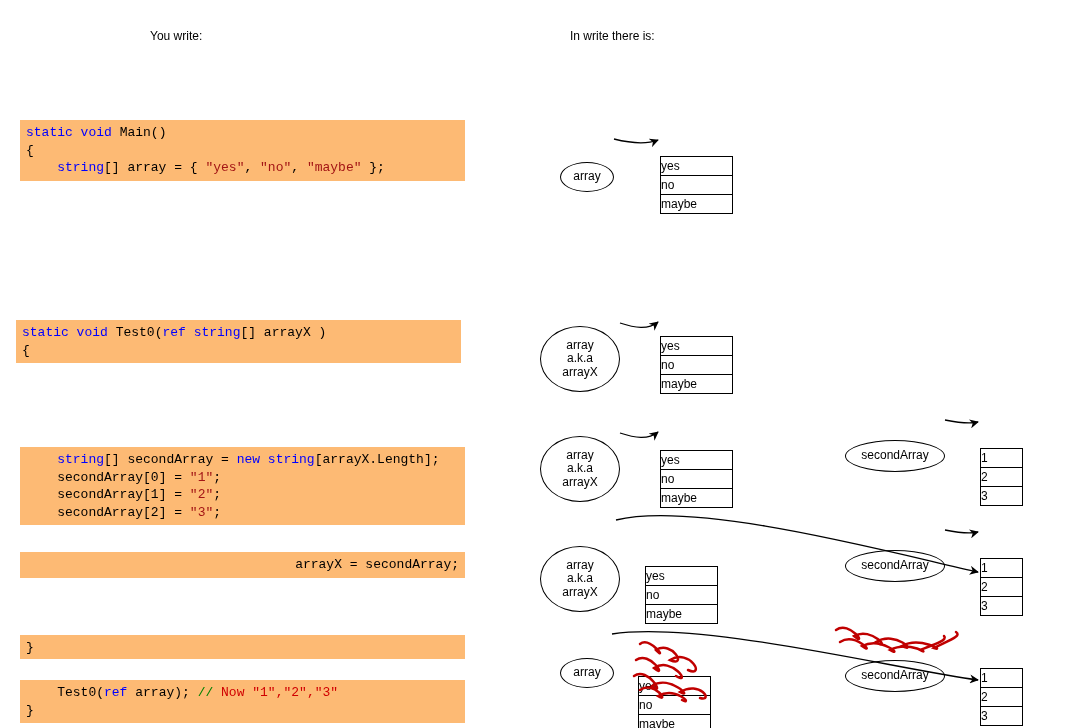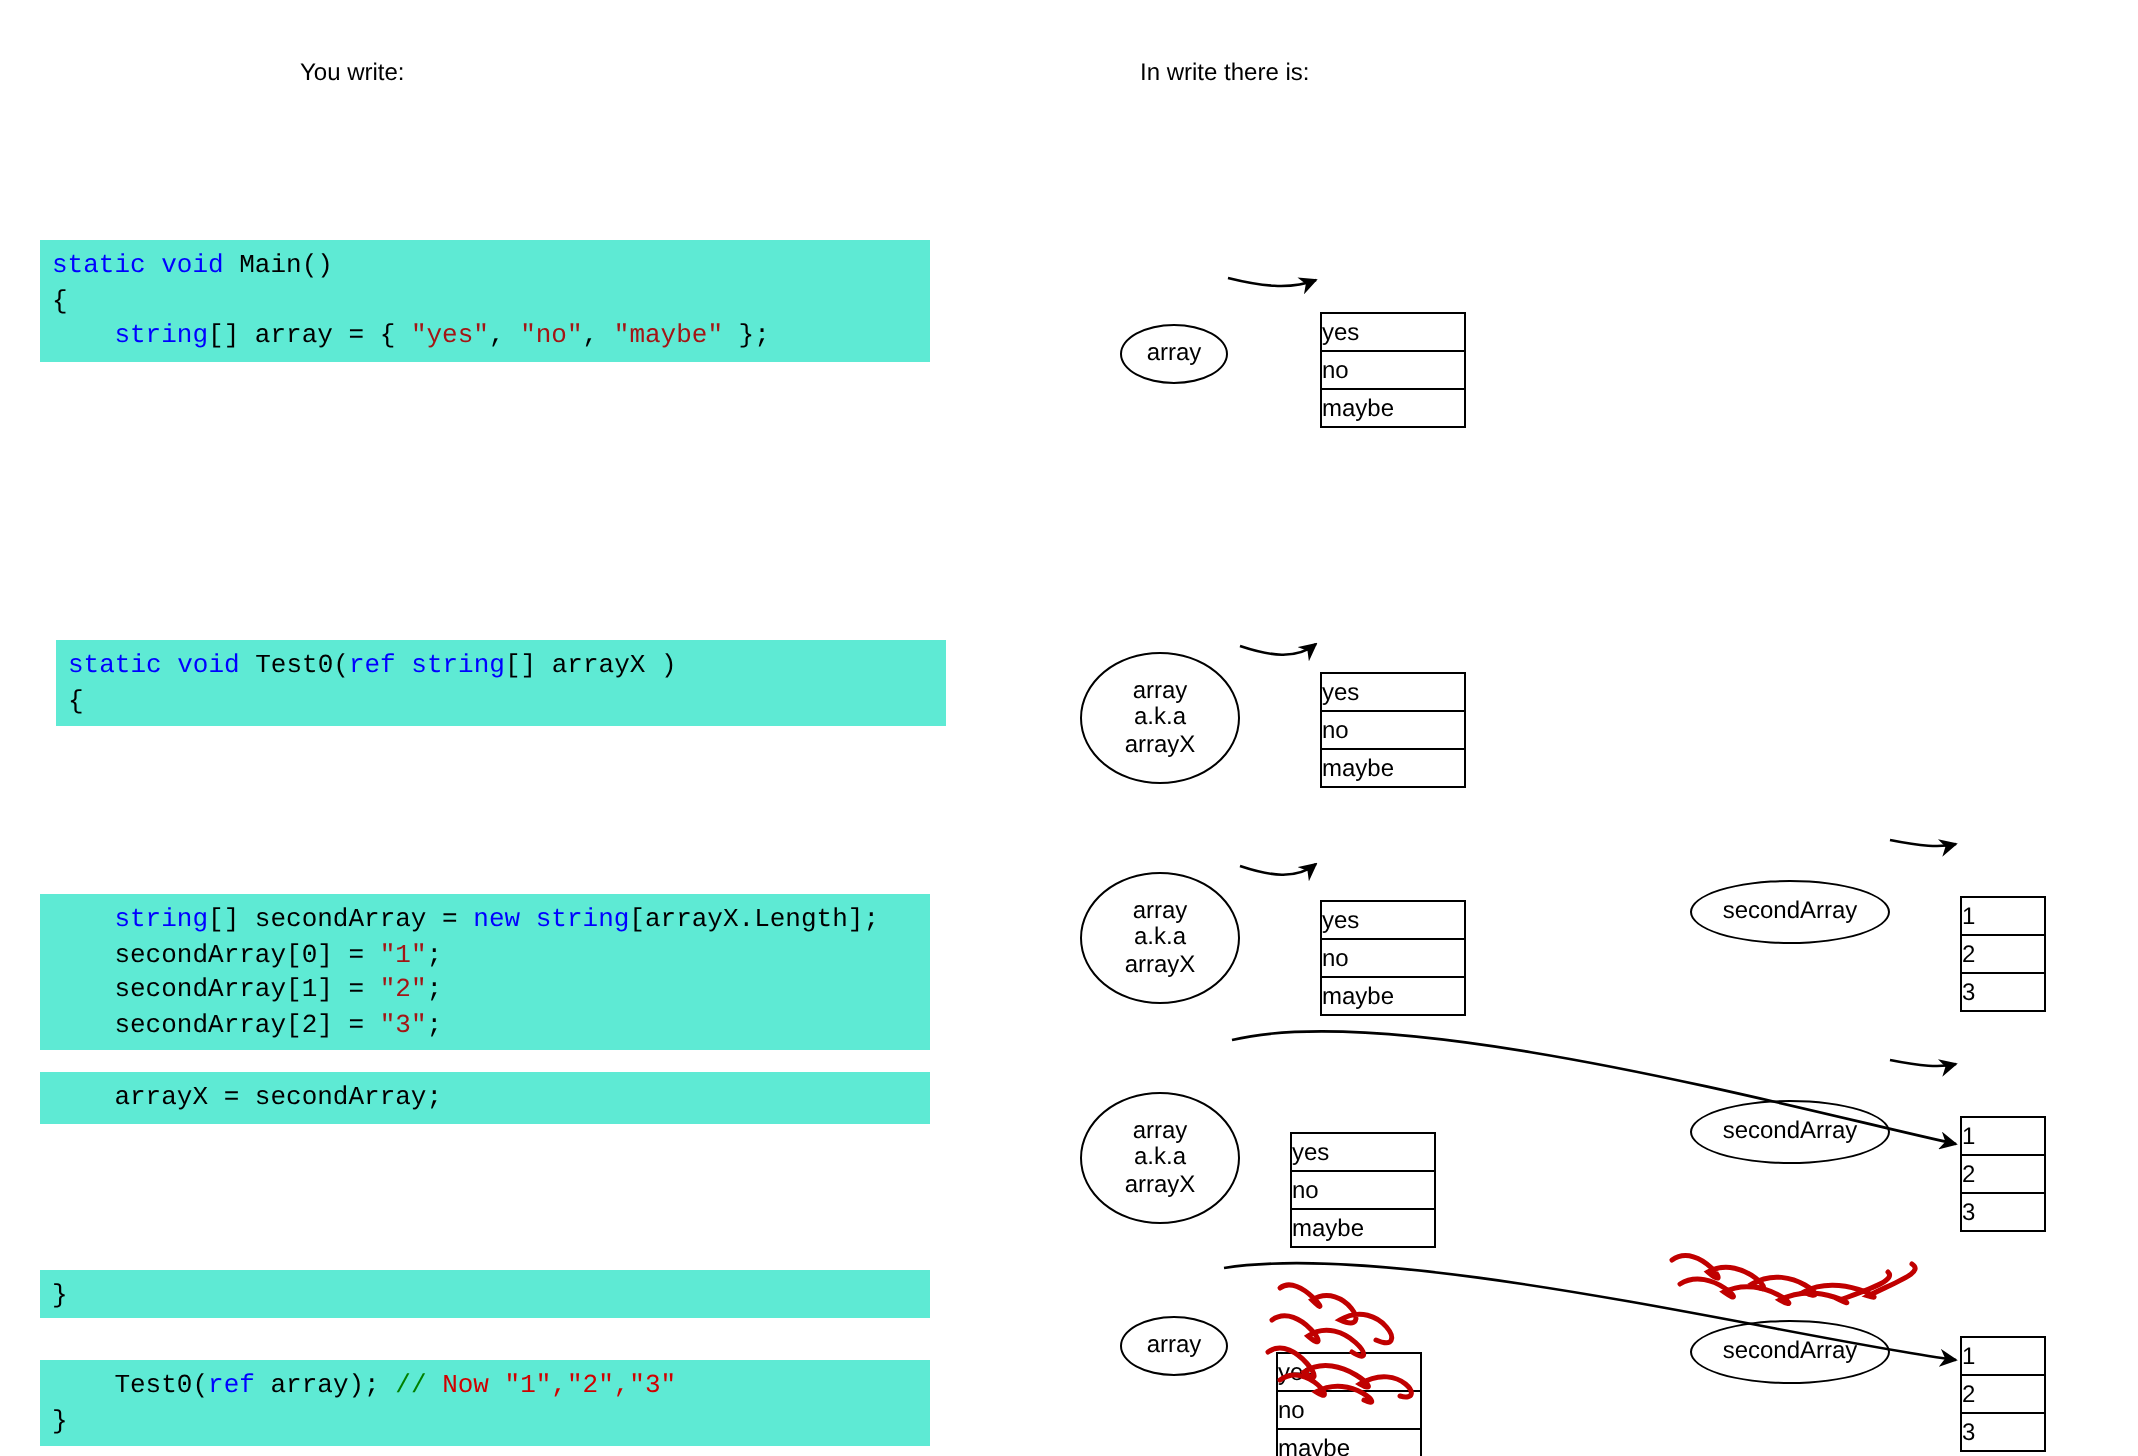--- a/index.html
+++ b/index.html
@@ -12,21 +12,21 @@
     font-family: "Segoe UI", Arial, sans-serif;
     position: relative;
     overflow: hidden;
   }
 
   .heading { font-size: 12px; font-weight: 400; color: #000; position: absolute; }
 
   .code-block {
     position: absolute;
     width: 445px;
-    background: #5eead4;
+    background: #fdba74;
     padding: 4px 6px;
     font-family: Consolas, "Courier New", monospace;
     font-size: 13px;
     line-height: 1.35;
     white-space: pre;
     color: #000;
   }
   .kw { color: #0000ff; }
   .str { color: #a31515; }
   .cmt { color: #008000; }
@@ -77,29 +77,29 @@
 </style>
 </head>
 <body>
 
 <div class="heading" style="left:150px; top:29px;">You write:</div>
 
 <div class="code-block" style="left:20px; top:120px;"><span class="kw">static void </span><span>Main</span><span>()</span>
 <span>{</span>
 <span class="kw">    string</span><span>[] array = { </span><span class="str">"yes"</span><span>, </span><span class="str">"no"</span><span>, </span><span class="str">"maybe"</span><span> };</span></div>
 
-<div class="code-block" style="left:28px; top:320px;"><span class="kw">static void </span><span>Test0(</span><span class="kw">ref </span><span class="kw">string</span><span>[] arrayX )</span>
+<div class="code-block" style="left:16px; top:320px;"><span class="kw">static void </span><span>Test0(</span><span class="kw">ref </span><span class="kw">string</span><span>[] arrayX )</span>
 <span>{</span></div>
 
 <div class="code-block" style="left:20px; top:415px;margin-top:32px;"><span class="kw">    string</span><span>[] secondArray = </span><span class="kw">new </span><span class="kw">string</span><span>[arrayX.Length];</span>
 <span>    secondArray[</span><span>0</span><span>] = </span><span class="str">"1"</span><span>;</span>
 <span>    secondArray[</span><span>1</span><span>] = </span><span class="str">"2"</span><span>;</span>
 <span>    secondArray[</span><span>2</span><span>] = </span><span class="str">"3"</span><span>;</span></div>
 
-<div class="code-block" style="left:20px; top:536px;"><span>    arrayX = secondArray;</span></div>
+<div class="code-block" style="left:20px; top:552px;text-align:right;"><span>    arrayX = secondArray;</span></div>
 
 <div class="code-block" style="left:20px; top:635px; height:24px;"><span>}</span></div>
 
 <div class="code-block" style="left:20px; top:680px;"><span>    Test0(</span><span class="kw">ref </span><span>array); </span><span class="cmt">// </span><span class="red">Now "1","2","3"</span>
 <span>}</span></div>
 
 <div class="heading" style="left:570px; top:29px;">In write there is:</div>
 
 <div class="diag-row" style="left:540px; top:120px; width:500px;">
   <div class="bubble bubble-sm" style="left:20px; top:6px;">

